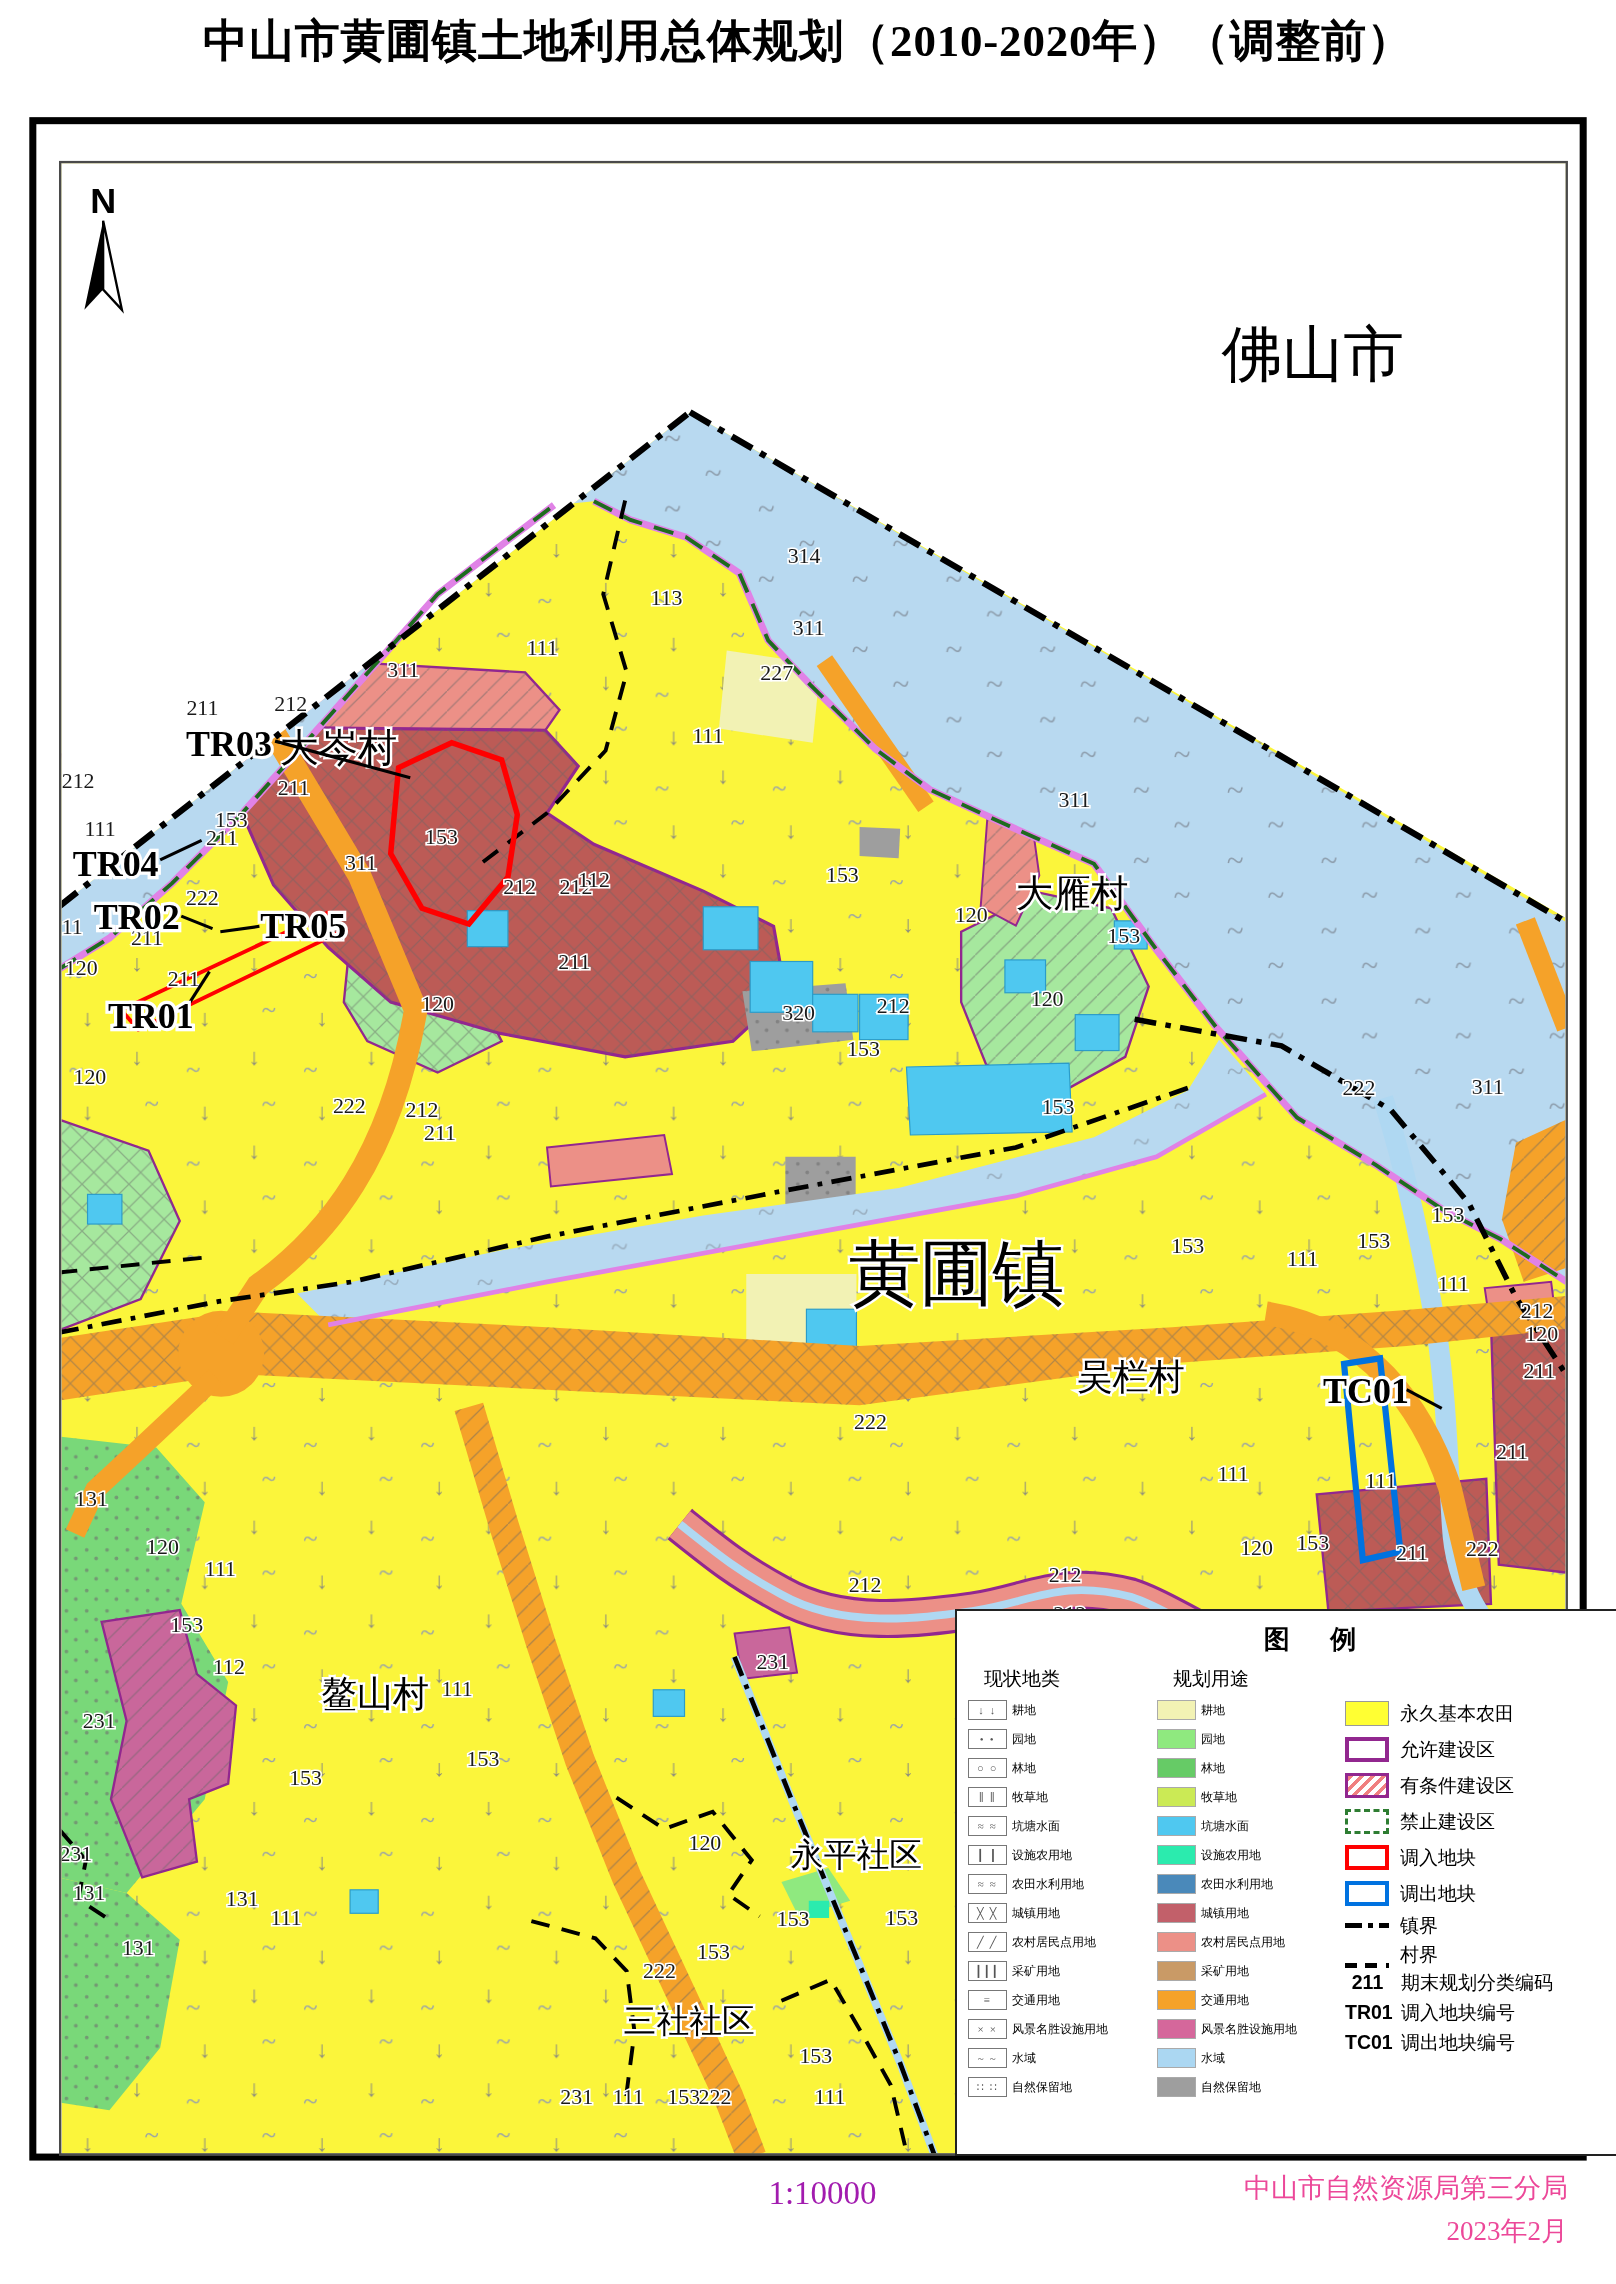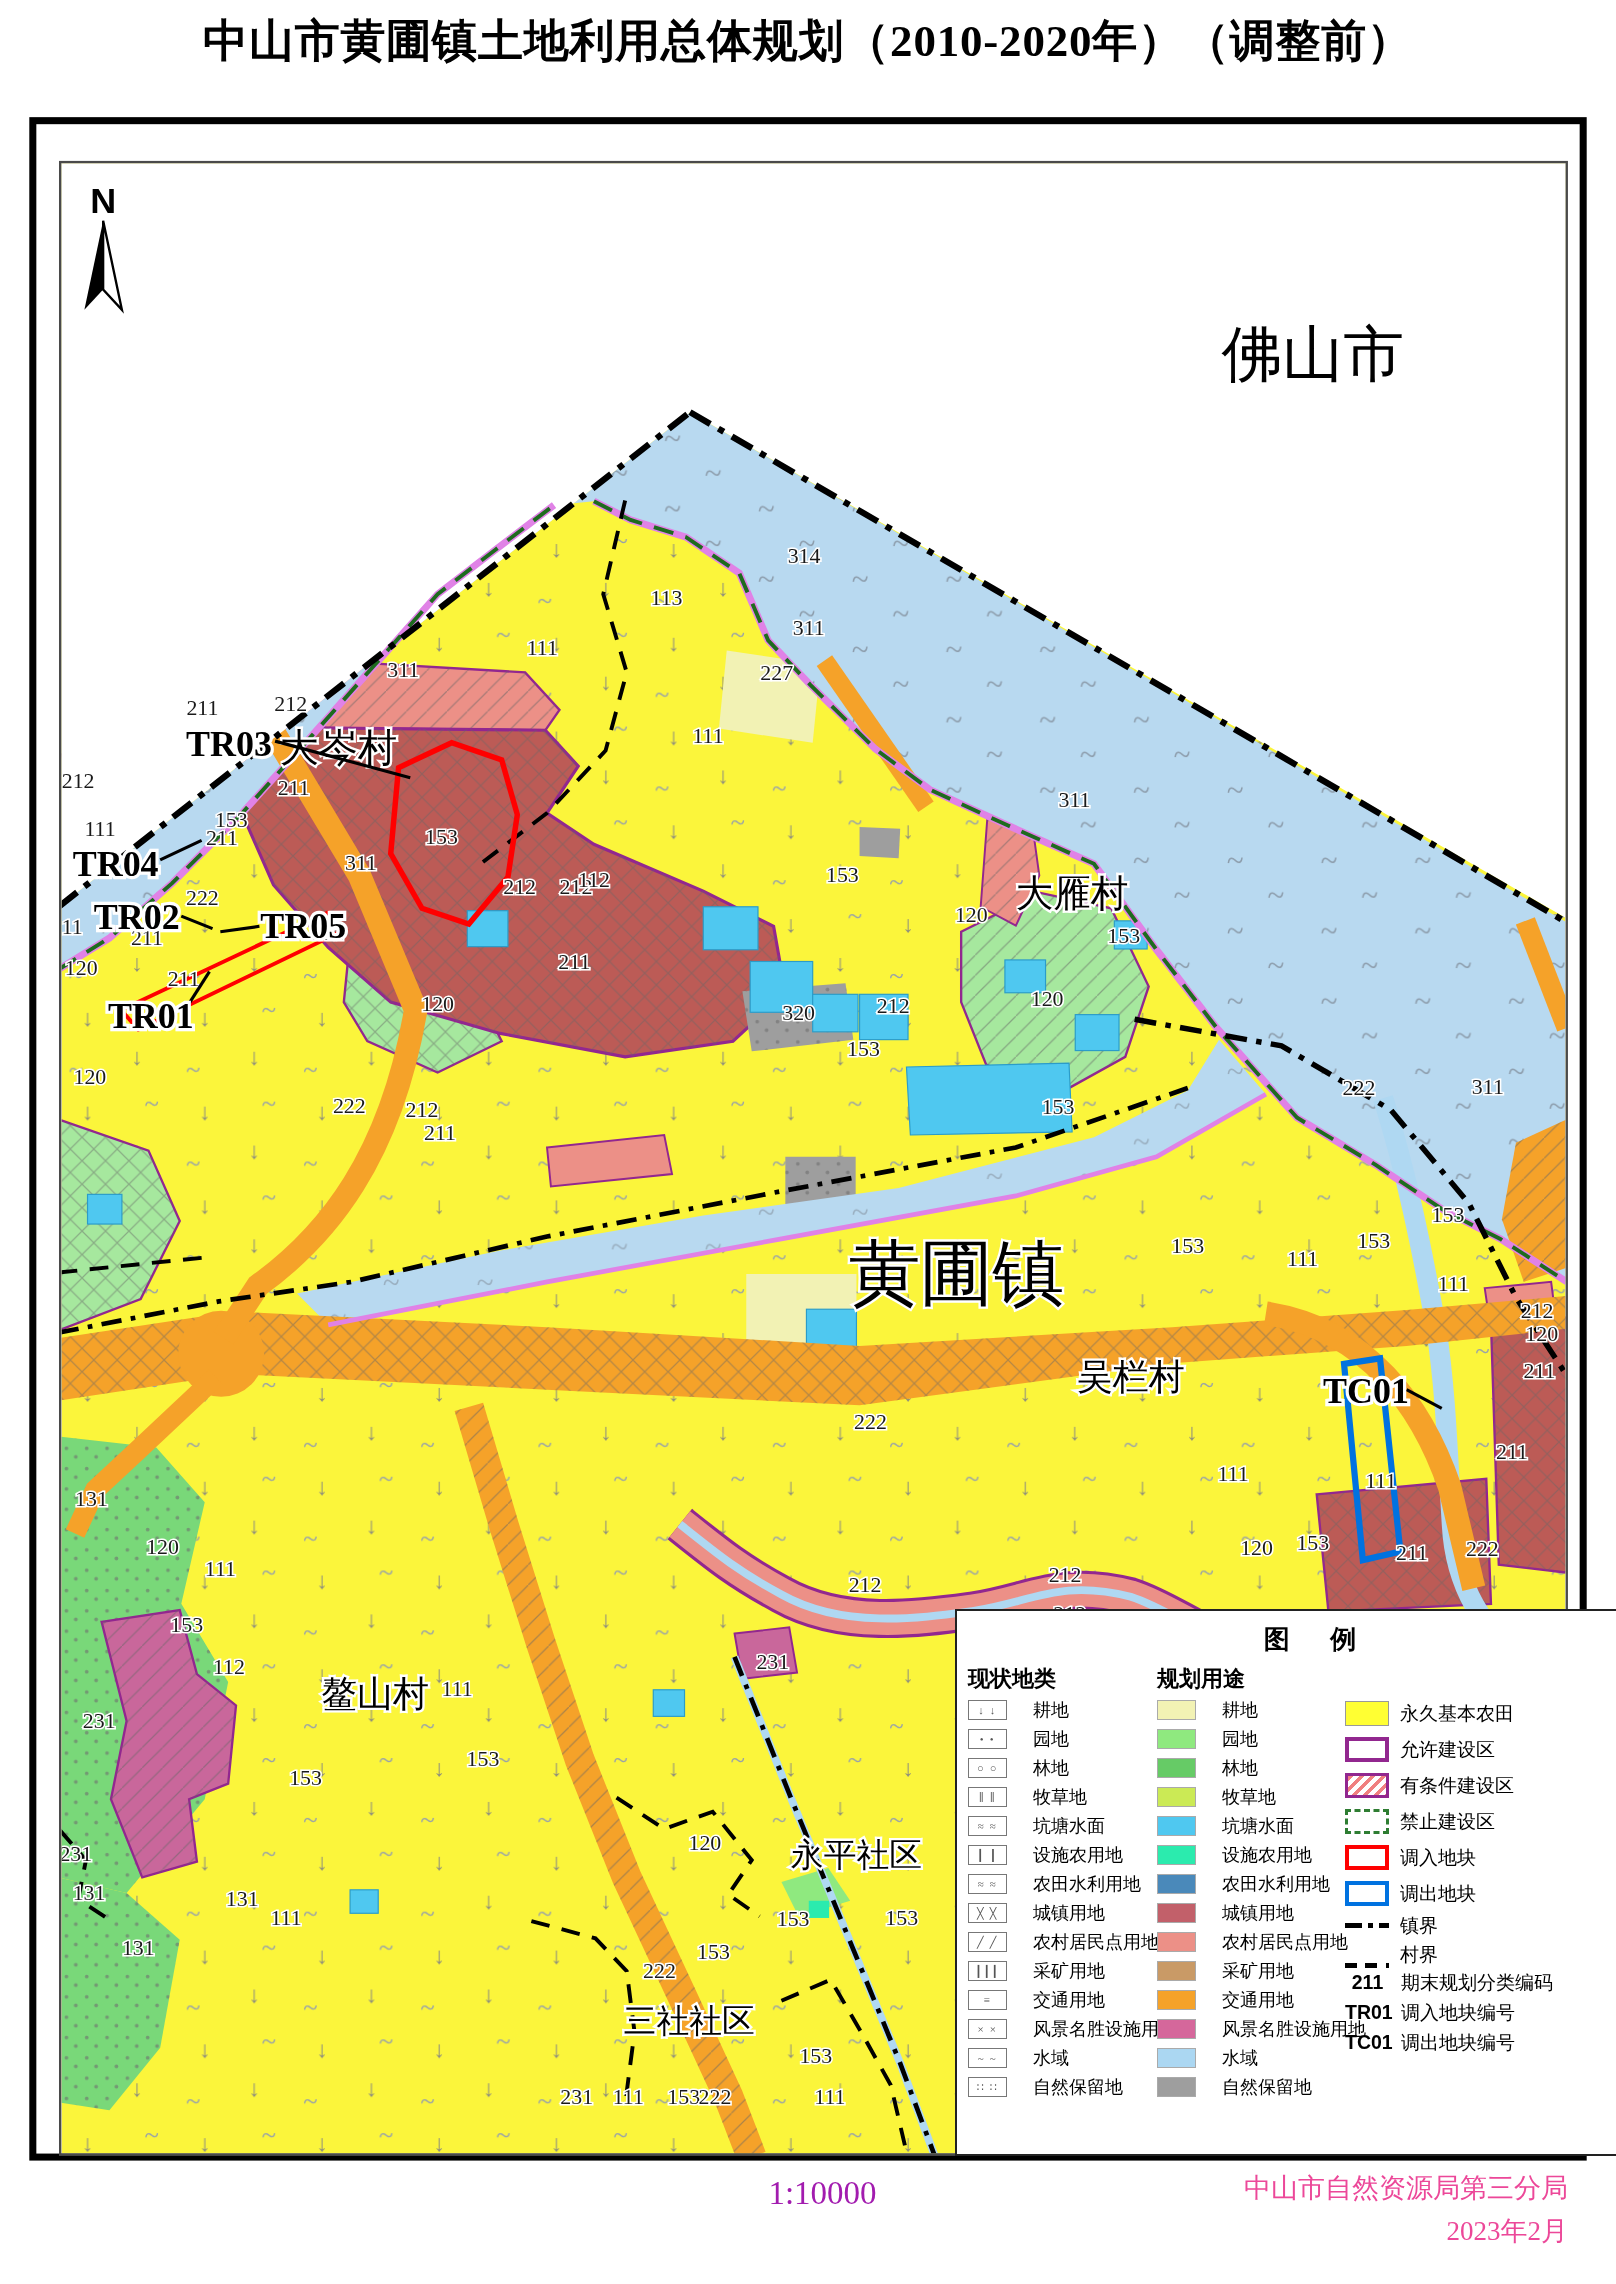--- a/index.html
+++ b/index.html
@@ -6,26 +6,26 @@
   #stage{position:relative;width:1616px;height:2284px;background:#fff;overflow:hidden;
          font-family:"Liberation Serif","DejaVu Serif",serif;}
   .title{position:absolute;left:0;top:11px;width:1616px;text-align:center;
          font-size:45px;font-weight:bold;letter-spacing:0.8px;color:#000;}
   svg{position:absolute;left:0;top:0;}
   .legend{position:absolute;left:955px;top:1609px;width:727px;height:547px;
           background:#fff;border:2.3px solid #222;box-sizing:border-box;z-index:5;}
   .legend .ltitle{text-align:center;font-size:26px;font-weight:bold;letter-spacing:17px;margin-top:11px;}
   .lcols{display:flex;padding:4.7px 6.3px 0 11px;}
   .lcol1{width:189px;} .lcol2{width:188px;} .lcol3{width:213px;}
-  .lhead{font-size:22px;font-weight:bold;height:34px;line-height:34px;}
+  .lhead{font-size:19px;font-weight:normal;height:34px;line-height:34px;margin-left:16px;}
   .lrow{display:flex;align-items:center;height:29px;}
   .sw1{width:39px;height:19.5px;border:1.2px solid #777;color:#555;font-size:11px;
        display:flex;align-items:center;justify-content:center;letter-spacing:1.6px;background:#fff;flex:none;box-sizing:border-box;}
   .sw2{width:39px;height:19.5px;flex:none;box-sizing:border-box;border:0.8px solid #aaa;}
-  .lrow .ltext{margin-left:26px;font-size:18px;white-space:nowrap;}
+  .lrow .ltext{margin-left:5px;font-size:12px;white-space:nowrap;}
   .zrow{display:flex;align-items:center;}
   .zrow .ltext{margin-left:11px;font-size:19px;white-space:nowrap;}
   .zcode{width:45px;flex:none;text-align:center;font-size:19.5px;font-weight:bold;font-family:"Liberation Sans",sans-serif;}
   .scale{position:absolute;left:666px;top:2175px;width:313px;text-align:center;font-size:33px;color:#a21caf;}
   .attrib{position:absolute;right:48px;top:2167px;text-align:right;font-size:27px;line-height:43px;color:#ec4899;}
 </style>
 </head>
 <body>
 
 <div id="stage">

